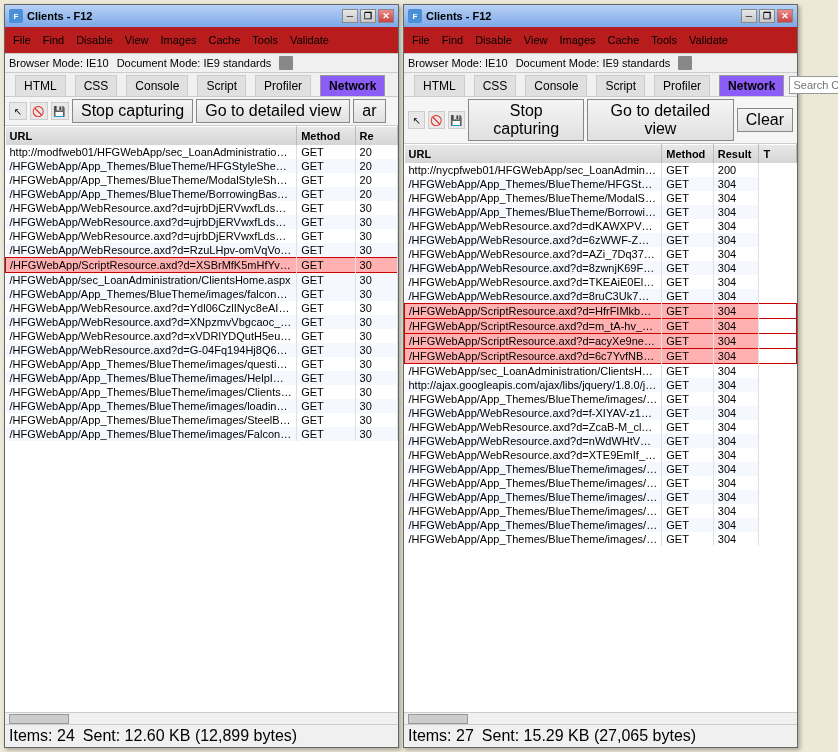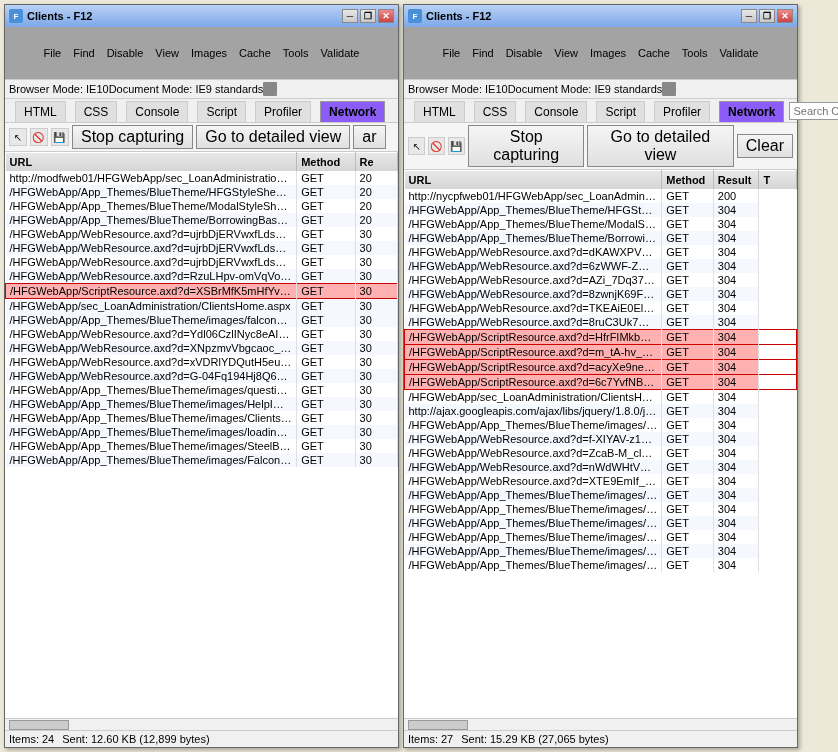--- a/index.html
+++ b/index.html
@@ -37,37 +37,37 @@
     .title-bar-controls { display: flex; gap: 2px; }
     .tb-btn {
       width: 16px; height: 14px;
       background: linear-gradient(to bottom, #e8e8e8, #c8c8c8);
       border: 1px solid #888;
       font-size: 9px;
       display: flex; align-items: center; justify-content: center;
       cursor: pointer;
     }
     .menu-bar {
-      background: #a3a3a3;
+      background: #b91c1c;
       border-bottom: 1px solid #ccc;
       display: flex;
-      padding: 18px 2px;
-      justify-content: center;
+      padding: 5px 2px;
     }
     .menu-item {
       padding: 2px 6px;
       cursor: pointer;
       font-size: 11px;
     }
     .info-bar {
       background: #f0f0f0;
       border-bottom: 1px solid #ccc;
       padding: 2px 4px;
       display: flex;
       align-items: center;
+      gap: 8px;
       font-size: 11px;
     }
     .info-bar-icon { width: 12px; height: 12px; background: #666; border-radius: 1px; }
     .tabs-bar {
       background: #f0f0f0;
       border-bottom: 1px solid #ccc;
       display: flex;
       align-items: flex-end;
       padding: 2px 2px 0;
     }
@@ -157,21 +157,21 @@
     }
     .url-col { max-width: 240px; }
     .method-col { width: 40px; }
     .result-col { width: 35px; }
     .status-bar {
       background: #f0f0f0;
       border-top: 1px solid #ccc;
       padding: 2px 4px;
       display: flex;
       gap: 8px;
-      font-size: 11px;
+      font-size: 16px;
     }
     .scrollbar-h {
       height: 12px;
       background: #f0f0f0;
       border-top: 1px solid #ccc;
       display: flex;
       align-items: center;
     }
     .scrollbar-thumb {
       height: 10px;

